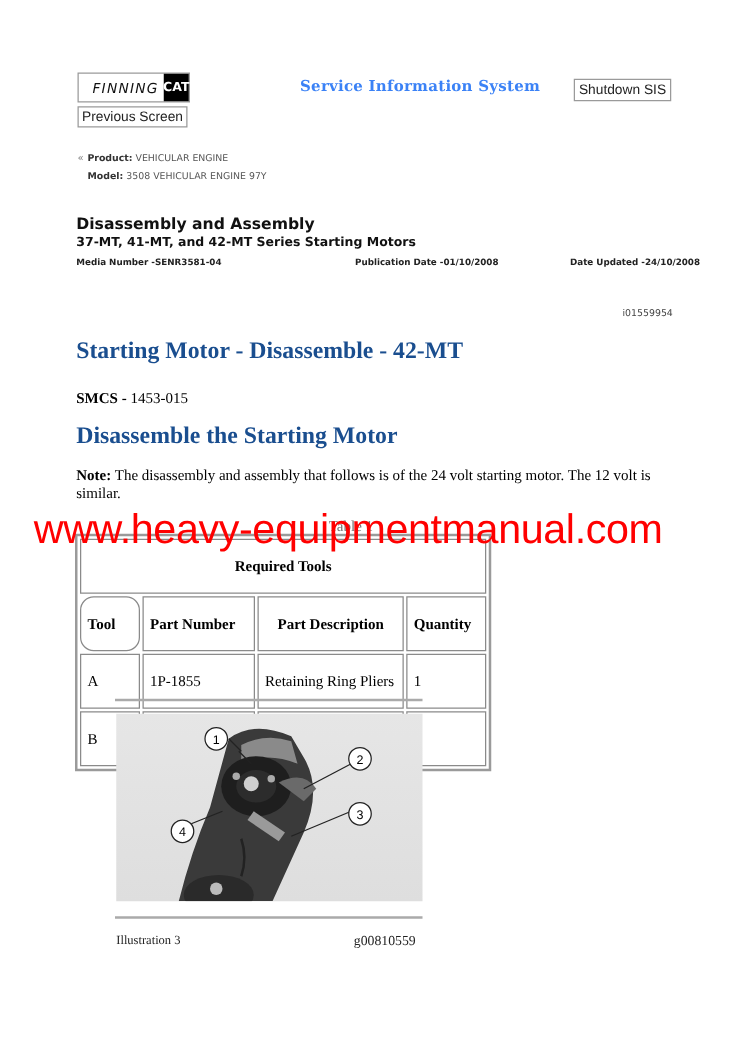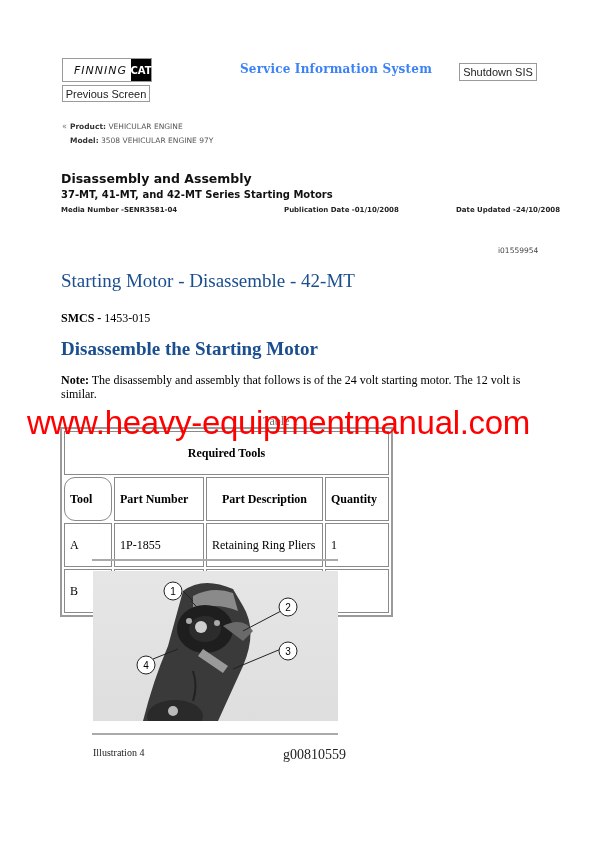--- a/index.html
+++ b/index.html
@@ -20,41 +20,41 @@
   .crumbs .lbl { font-weight: bold; color: #333; }
   .crumbs .back { color: #777; margin-right: 3px; font-size: 8px; }
   .crumbs .row { white-space: nowrap; }
 
   .doc-title { left: 61px; top: 171px; font-family: "DejaVu Sans", sans-serif; font-weight: bold; font-size: 12.5px; color: #111; }
   .doc-sub { left: 61px; top: 189px; font-family: "DejaVu Sans", sans-serif; font-weight: bold; font-size: 10px; color: #111; }
   .meta { top: 206px; font-family: "DejaVu Sans", sans-serif; font-weight: bold; font-size: 7px; color: #222; }
 
   .doc-id { left: 498px; top: 246px; font-family: "DejaVu Sans", sans-serif; font-size: 7.5px; color: #444; }
 
-  .h1 { left: 61px; top: 270px; font-family: "Liberation Serif", serif; font-weight: normal; font-size: 19px; color: #1a4e8f; }
+  .h1 { left: 61px; top: 270px; font-family: "Liberation Serif", serif; font-weight: bold; font-size: 19px; color: #1a4e8f; }
   .smcs { left: 61px; top: 311px; font-size: 12px; }
   .h2 { left: 61px; top: 338px; font-family: "Liberation Serif", serif; font-weight: bold; font-size: 19px; color: #1a4e8f; }
   .note { left: 61px; top: 373px; width: 480px; font-size: 12px; line-height: 14px; }
 
   .tbl-caption { left: 263px; top: 414px; font-size: 12px; color: #737373; }
   table.tools { position: absolute; left: 60px; top: 427px; width: 333px; border-collapse: separate; border-spacing: 2px; border: 2px solid #9a9a9a; font-size: 12px; }
   table.tools td, table.tools th { border: 1px solid #8a8a8a; padding: 13px 5px; height: 16px; text-align: left; }
   table.tools th { font-weight: bold; }
   table.tools th.center { text-align: center; }
 
   .watermark { left: 27px; top: 404px; font-family: "Liberation Sans", sans-serif; font-size: 33px; color: #ff0000; white-space: nowrap; letter-spacing: -0.3px; }
 
   .rule { height: 2px; background: #aaaaaa; }
   .rule-top { left: 92px; top: 559px; width: 246px; }
   .rule-bot { left: 92px; top: 733px; width: 246px; }
 
   .illus { left: 93px; top: 571px; width: 245px; height: 150px; background: linear-gradient(180deg, #e6e6e6 0%, #dedede 100%); overflow: hidden; }
 
   .illus-label { left: 93px; top: 747px; font-size: 10px; color: #222; }
-  .illus-id { left: 283px; top: 747px; font-size: 14px; color: #222; }
+  .illus-id { left: 283px; top: 747px; font-size: 11px; color: #222; }
 </style>
 </head>
 <body>
 
 <div class="abs logo-box">
   <span class="logo-text">FINNING</span>
   <span class="logo-cat">CAT</span>
 </div>
 <div class="abs btn prev-btn">Previous Screen</div>
 <div class="abs sis-title">Service Information System</div>
@@ -153,14 +153,14 @@
       <circle cx="195" cy="80" r="9" fill="#fff" stroke="#222" stroke-width="1"></circle>
       <text x="195" y="84" font-size="10" text-anchor="middle" font-family="Liberation Sans, sans-serif">3</text>
     </g>
     <g>
       <circle cx="53" cy="94" r="9" fill="#fff" stroke="#222" stroke-width="1"></circle>
       <text x="53" y="98" font-size="10" text-anchor="middle" font-family="Liberation Sans, sans-serif">4</text>
     </g>
   </svg>
 </div>
 <div class="abs rule rule-bot"></div>
-<div class="abs illus-label">Illustration 4</div>
+<div class="abs illus-label">Illustration 3</div>
 <div class="abs illus-id">g00810559</div>
 
 </body></html>

